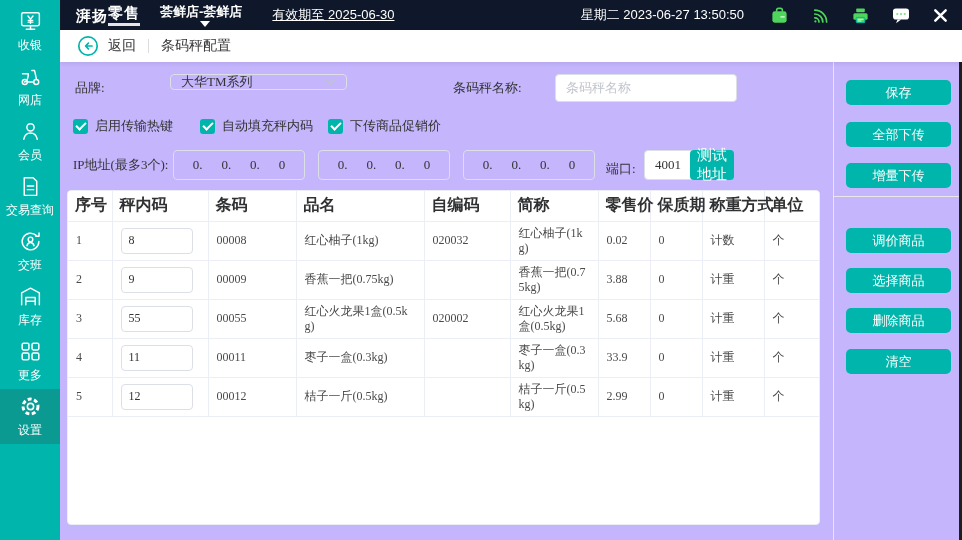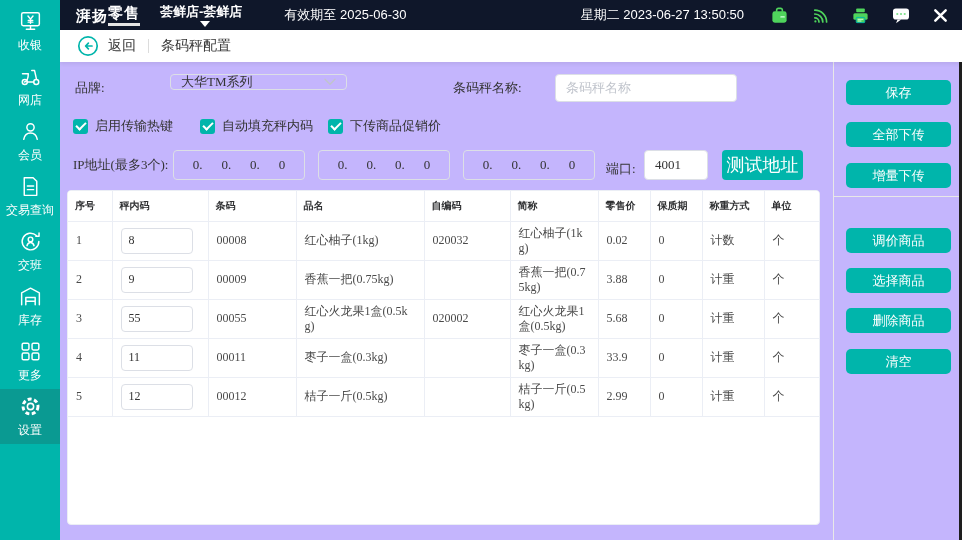--- a/index.html
+++ b/index.html
@@ -12,21 +12,21 @@
   }
   
   .topbar {
     position:absolute; left:0; top:0; width:962px; height:30px;
     background:#0f172a; display:flex; align-items:center; color:#fff;
   }
   .logo { margin-left:76px; font-size:15px; font-weight:bold; letter-spacing:1px; display:flex; align-items:flex-end; }
   .logo-accent { border-bottom:3px solid #e5e5e5; }
   .store { margin-left:20px; font-size:13px; font-weight:bold; display:flex; align-items:center; cursor:pointer;flex-direction:column; }
   .tri-down { width:0; height:0; border-left:5px solid transparent; border-right:5px solid transparent; border-top:6px solid #fff; margin-left:8px; }
-  .validity { margin-left:42px; font-size:13px; }
+  .validity { margin-left:30px; font-size:13px;text-decoration:underline; }
   .datetime { margin-left:auto; font-size:13px; }
   .topbar-icons { display:flex; align-items:center; gap:21px; margin-left:26px; margin-right:13px; }
   .topbar-icons svg { display:block; cursor:pointer; }
   
   .sidebar {
     position:absolute; left:0; top:0; width:60px; height:540px;
     background:#00b5ab; padding-top:4px; z-index:3;
   }
   .side-item {
     height:55px; display:flex; flex-direction:column; align-items:center;
@@ -69,29 +69,29 @@
     position:absolute; top:88px; width:132px; height:30px;
     border:1px solid #dcdfe6; border-radius:4px;
     display:flex; align-items:center; justify-content:space-evenly;
     font-size:13px; color:#333;
   }
   .btn {
     background:#00b5ab; color:#fff; border:none; border-radius:4px;
     display:flex; align-items:center; justify-content:center; cursor:pointer;
     font-family:inherit;
   }
-  .test-btn { position:absolute; left:662px; top:88px; width:81px; height:30px; font-size:18px; }
+  .test-btn { position:absolute; left:630px; top:88px; width:44px; height:30px; font-size:15px; }
   
   .table-card {
     position:absolute; left:7px; top:128px; width:753px; height:335px;
     border:1px solid #ebeef5; border-radius:4px; overflow:hidden; background:#fff;
   }
   table { border-collapse:collapse; table-layout:fixed; width:751px; }
   th {
-    height:30px; font-size:10px; font-weight:bold; color:#303133; text-align:left;
+    height:30px; font-size:16px; font-weight:bold; color:#303133; text-align:left;
     padding:0 7px; border-bottom:1px solid #ebeef5; border-right:1px solid #ebeef5;
     white-space:nowrap; background:#fff;
   }
   td {
     height:36px; font-size:12px; color:#4a4a4a; text-align:left; vertical-align:middle;
     padding:4px 8px; line-height:15px; border-bottom:1px solid #ebeef5; border-right:1px solid #ebeef5;
     word-break:break-all;
   }
   th:last-child, td:last-child { border-right:none; }
   .code-input {

